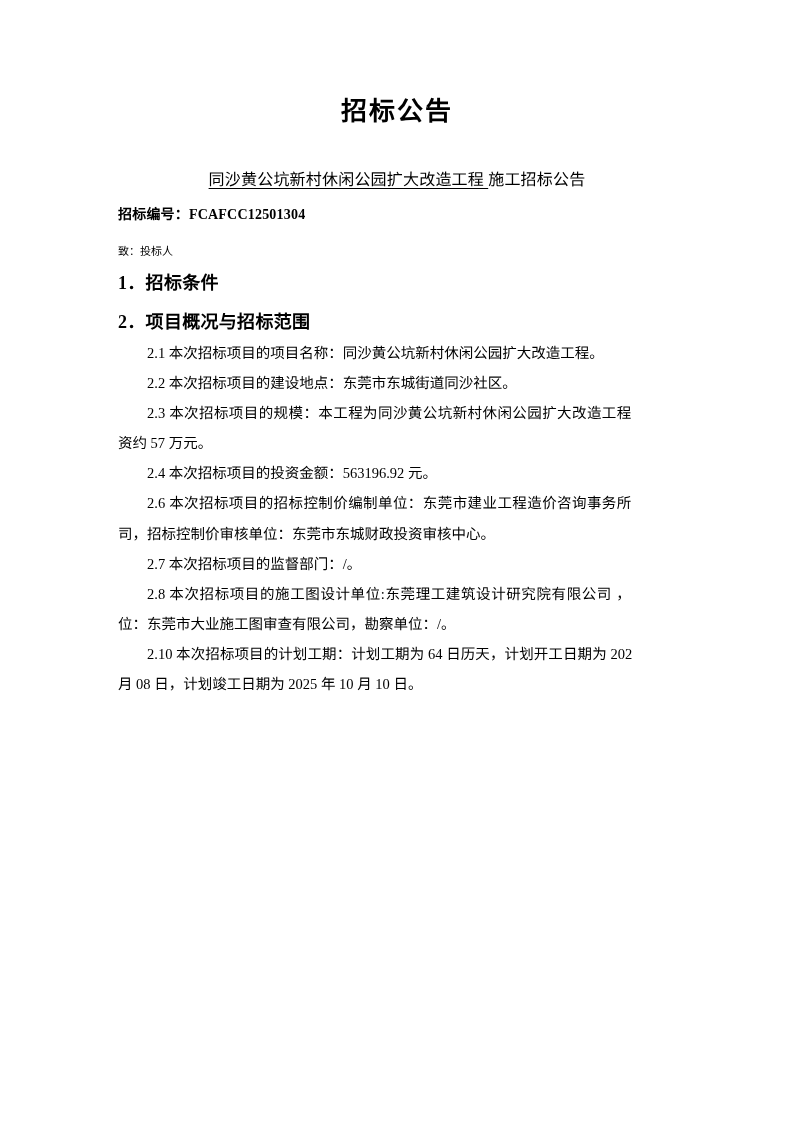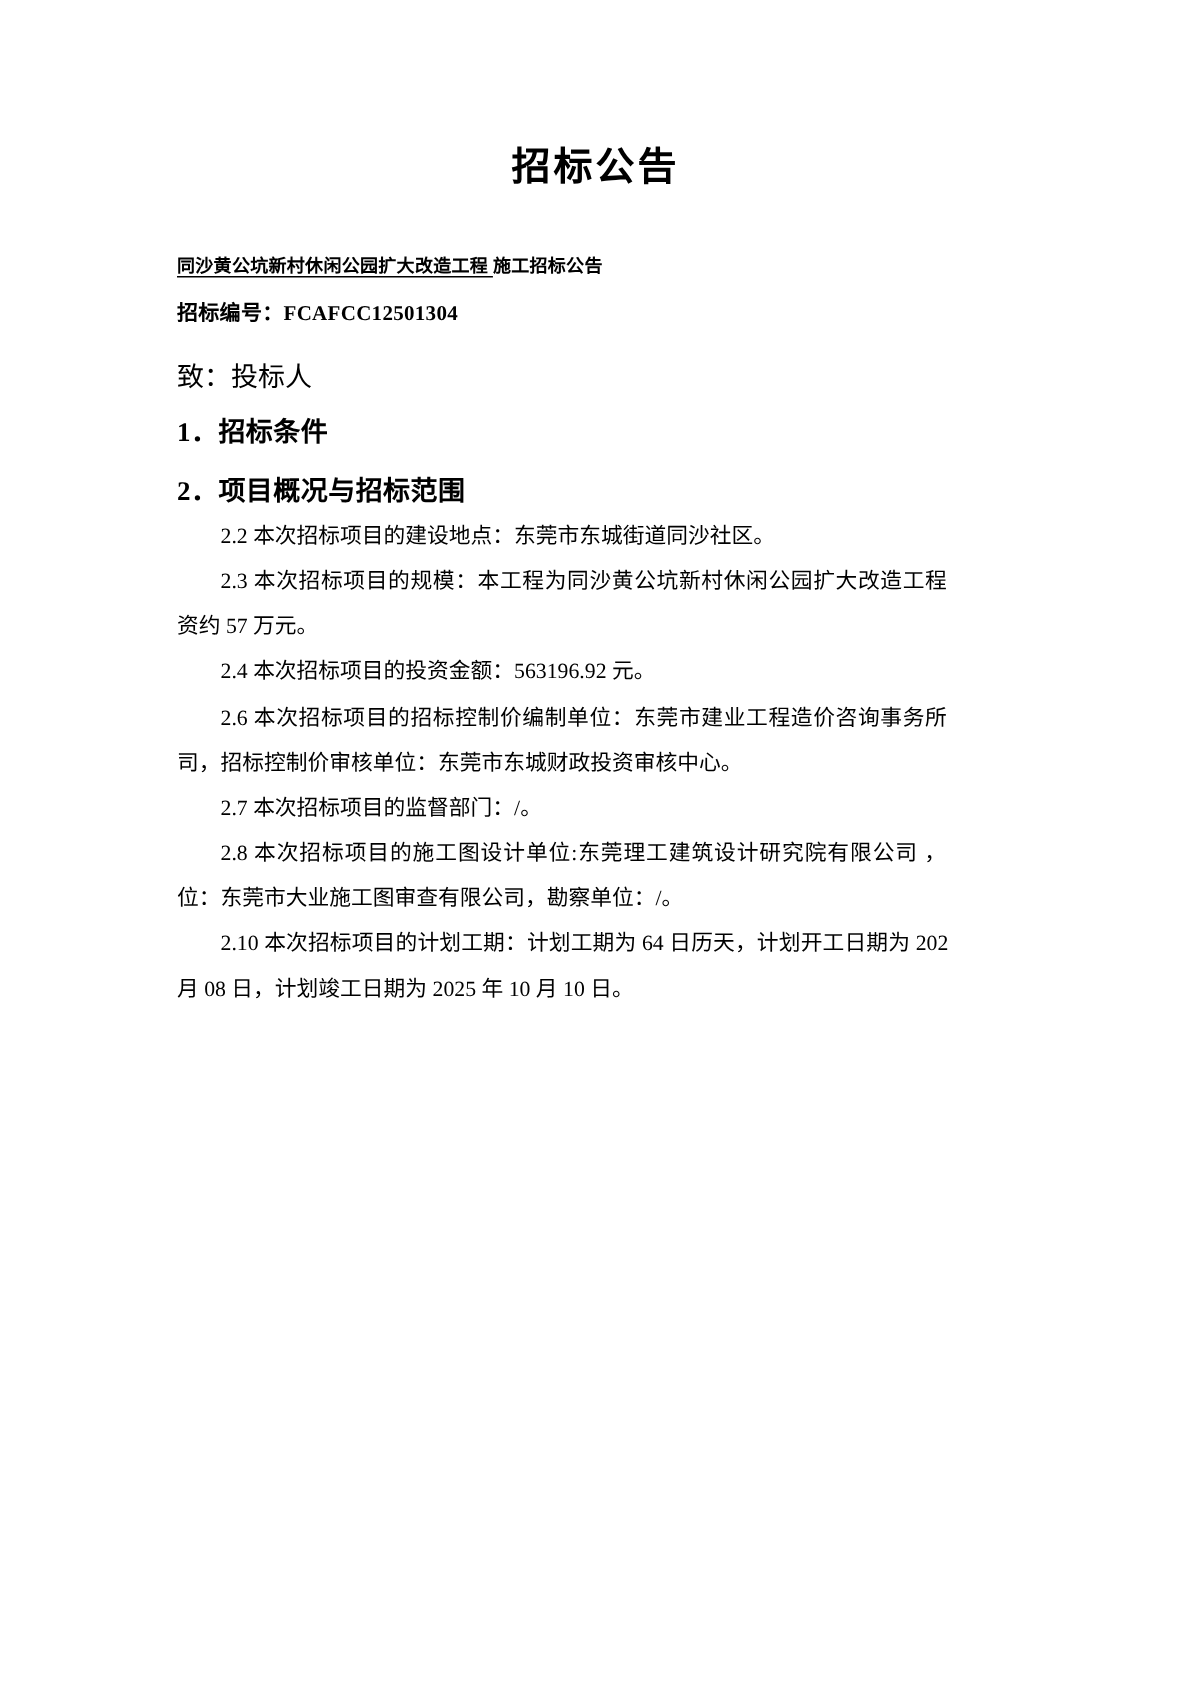--- a/index.html
+++ b/index.html
@@ -33,44 +33,44 @@
   .doc-title {
     text-align: center;
     font-size: 26px;
     font-weight: bold;
     letter-spacing: 2px;
     margin: 0;
     padding-top: 96px;
     line-height: 1.2;
   }
   .doc-subtitle {
-    text-align: left;
-    font-size: 12px;
-    font-weight: bold;
+    text-align: center;
+    font-size: 16px;
+    font-weight: normal;
     margin: 0;
     padding-top: 43px;
     line-height: 1.3;
     letter-spacing: 0.2px;
   }
   .doc-subtitle .underlined {
     text-decoration: underline;
     text-underline-offset: 3px;
   }
   .doc-number {
     font-size: 14px;
     font-weight: bold;
     margin: 0;
     padding-top: 15px;
     line-height: 1.3;
     letter-spacing: 0.2px;
   }
 
   
   .addressee {
-    font-size: 18px;
+    font-size: 11px;
     margin: 0;
     padding-top: 19px;
     line-height: 1.5;
   }
   h2.section-heading {
     font-size: 18px;
     font-weight: bold;
     margin: 0;
     padding-top: 10px;
     padding-bottom: 2px;
@@ -105,20 +105,21 @@
     </p>
 
     <p class="doc-number">招标编号：FCAFCC12501304</p>
 
     <p class="addressee">致：投标人</p>
 
     <h2 class="section-heading">1．招标条件</h2>
 
     <h2 class="section-heading">2．项目概况与招标范围</h2>
 
+    <p class="para">2.1 本次招标项目的项目名称：同沙黄公坑新村休闲公园扩大改造工程。</p>
     <p class="para">2.2 本次招标项目的建设地点：东莞市东城街道同沙社区。</p>
     <p class="para">2.3 本次招标项目的规模：本工程为同沙黄公坑新村休闲公园扩大改造工程，总投资约 57 万元。</p>
     <p class="para">2.4 本次招标项目的投资金额：563196.92 元。</p>
     <p class="para">2.6 本次招标项目的招标控制价编制单位：东莞市建业工程造价咨询事务所有限公司，招标控制价审核单位：东莞市东城财政投资审核中心。</p>
     <p class="para">2.7 本次招标项目的监督部门：/。</p>
     <p class="para">2.8 本次招标项目的施工图设计单位:东莞理工建筑设计研究院有限公司 ，审查单位：东莞市大业施工图审查有限公司，勘察单位：/。</p>
     <p class="para">2.10 本次招标项目的计划工期：计划工期为 64 日历天，计划开工日期为 2025 年 08 月 08 日，计划竣工日期为 2025 年 10 月 10 日。</p>
 
   </div>
 </div>

